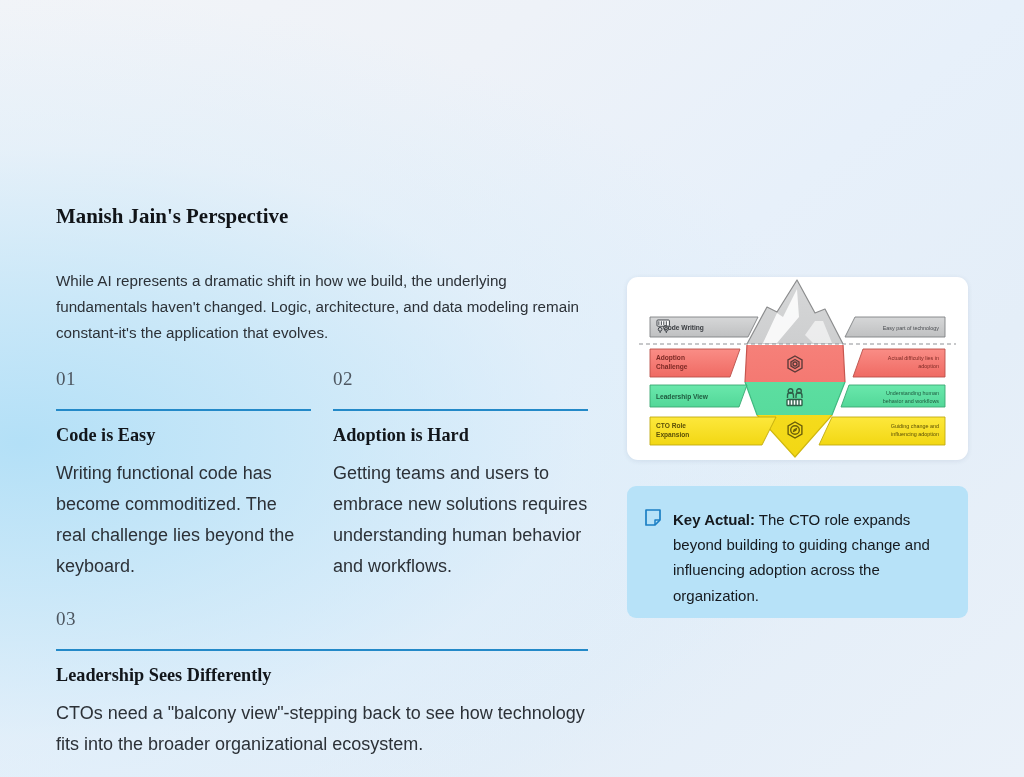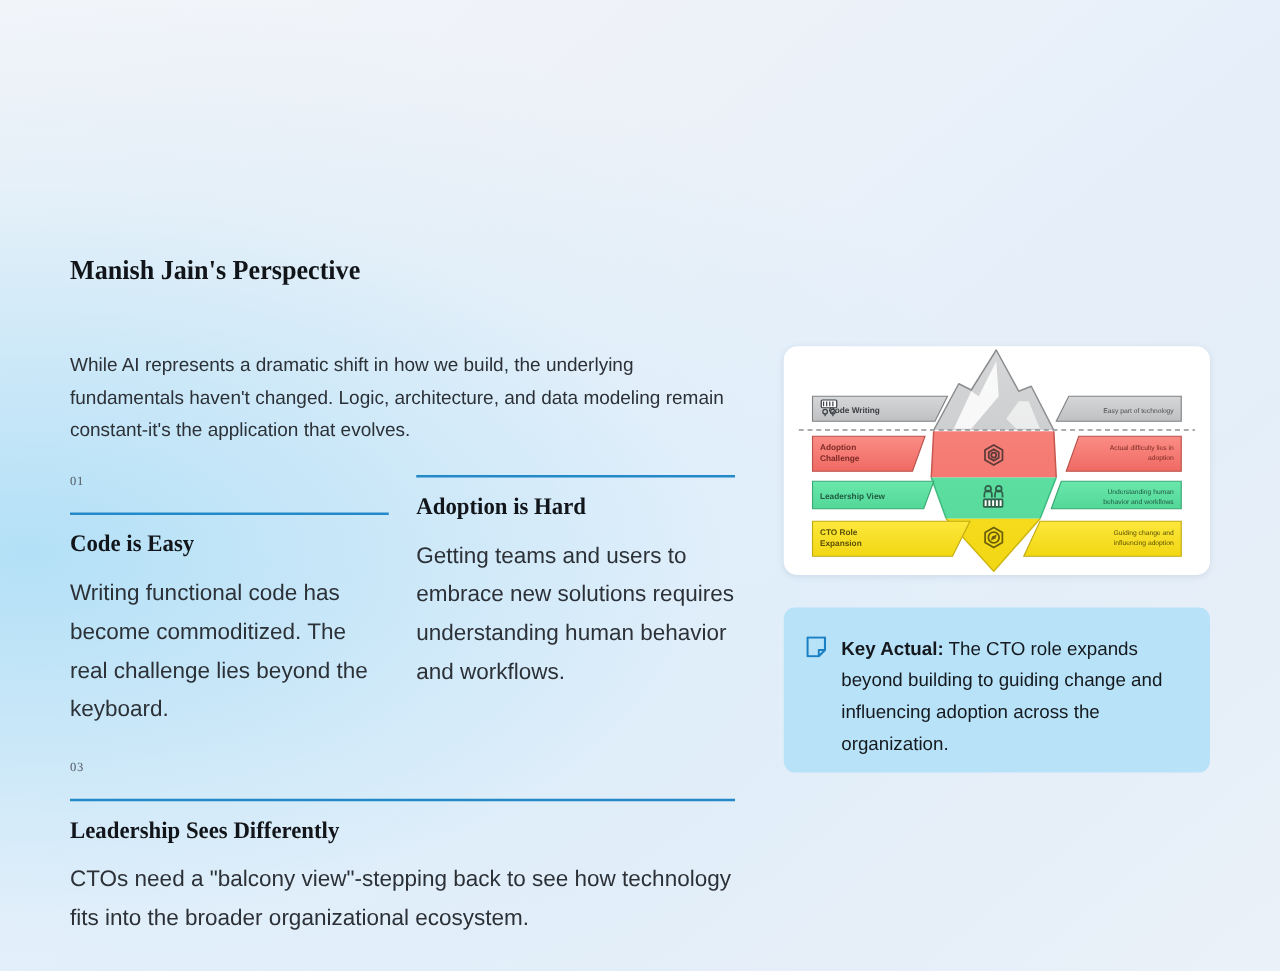--- a/index.html
+++ b/index.html
@@ -105,38 +105,37 @@
     transform: scaleX(0.95);
     transform-origin: left top;
   }
 
   
   .left-col {
     position: absolute;
     left: 56px;
     top: 268px;
     width: 532px;
-    margin-top: 12px;
   }
   .intro {
     font-size: 15.2px;
     line-height: 1.72;
     color: #2c3137;
     margin: 0 0 22px 0;
   }
   .cards-row {
     display: flex;
     gap: 22px;
   }
   .card-col { width: 255px; }
   .card-wide { width: 532px; margin-top: 26px; }
 
   .num {
     font-family: "Liberation Serif", "DejaVu Serif", serif;
-    font-size: 10px;
+    font-size: 19px;
     color: #4e5761;
     letter-spacing: 0.6px;
     padding-bottom: 19px;
   }
   .rule {
     height: 2px;
     background: #2389c8;
     width: 100%;
   }
   .card-head {
@@ -204,20 +203,21 @@
 
     <div class="cards-row">
       <div class="card-col">
         <div class="num">01</div>
         <div class="rule"></div>
         <div class="card-head">Code is Easy</div>
         <div class="card-body">Writing functional code has become commoditized. The real challenge lies beyond the keyboard.</div>
       </div>
 
       <div class="card-col">
+        <div class="num">02</div>
         <div class="rule"></div>
         <div class="card-head">Adoption is Hard</div>
         <div class="card-body">Getting teams and users to embrace new solutions requires understanding human behavior and workflows.</div>
       </div>
     </div>
 
     <div class="card-wide">
       <div class="num">03</div>
       <div class="rule"></div>
       <div class="card-head">Leadership Sees Differently</div>

